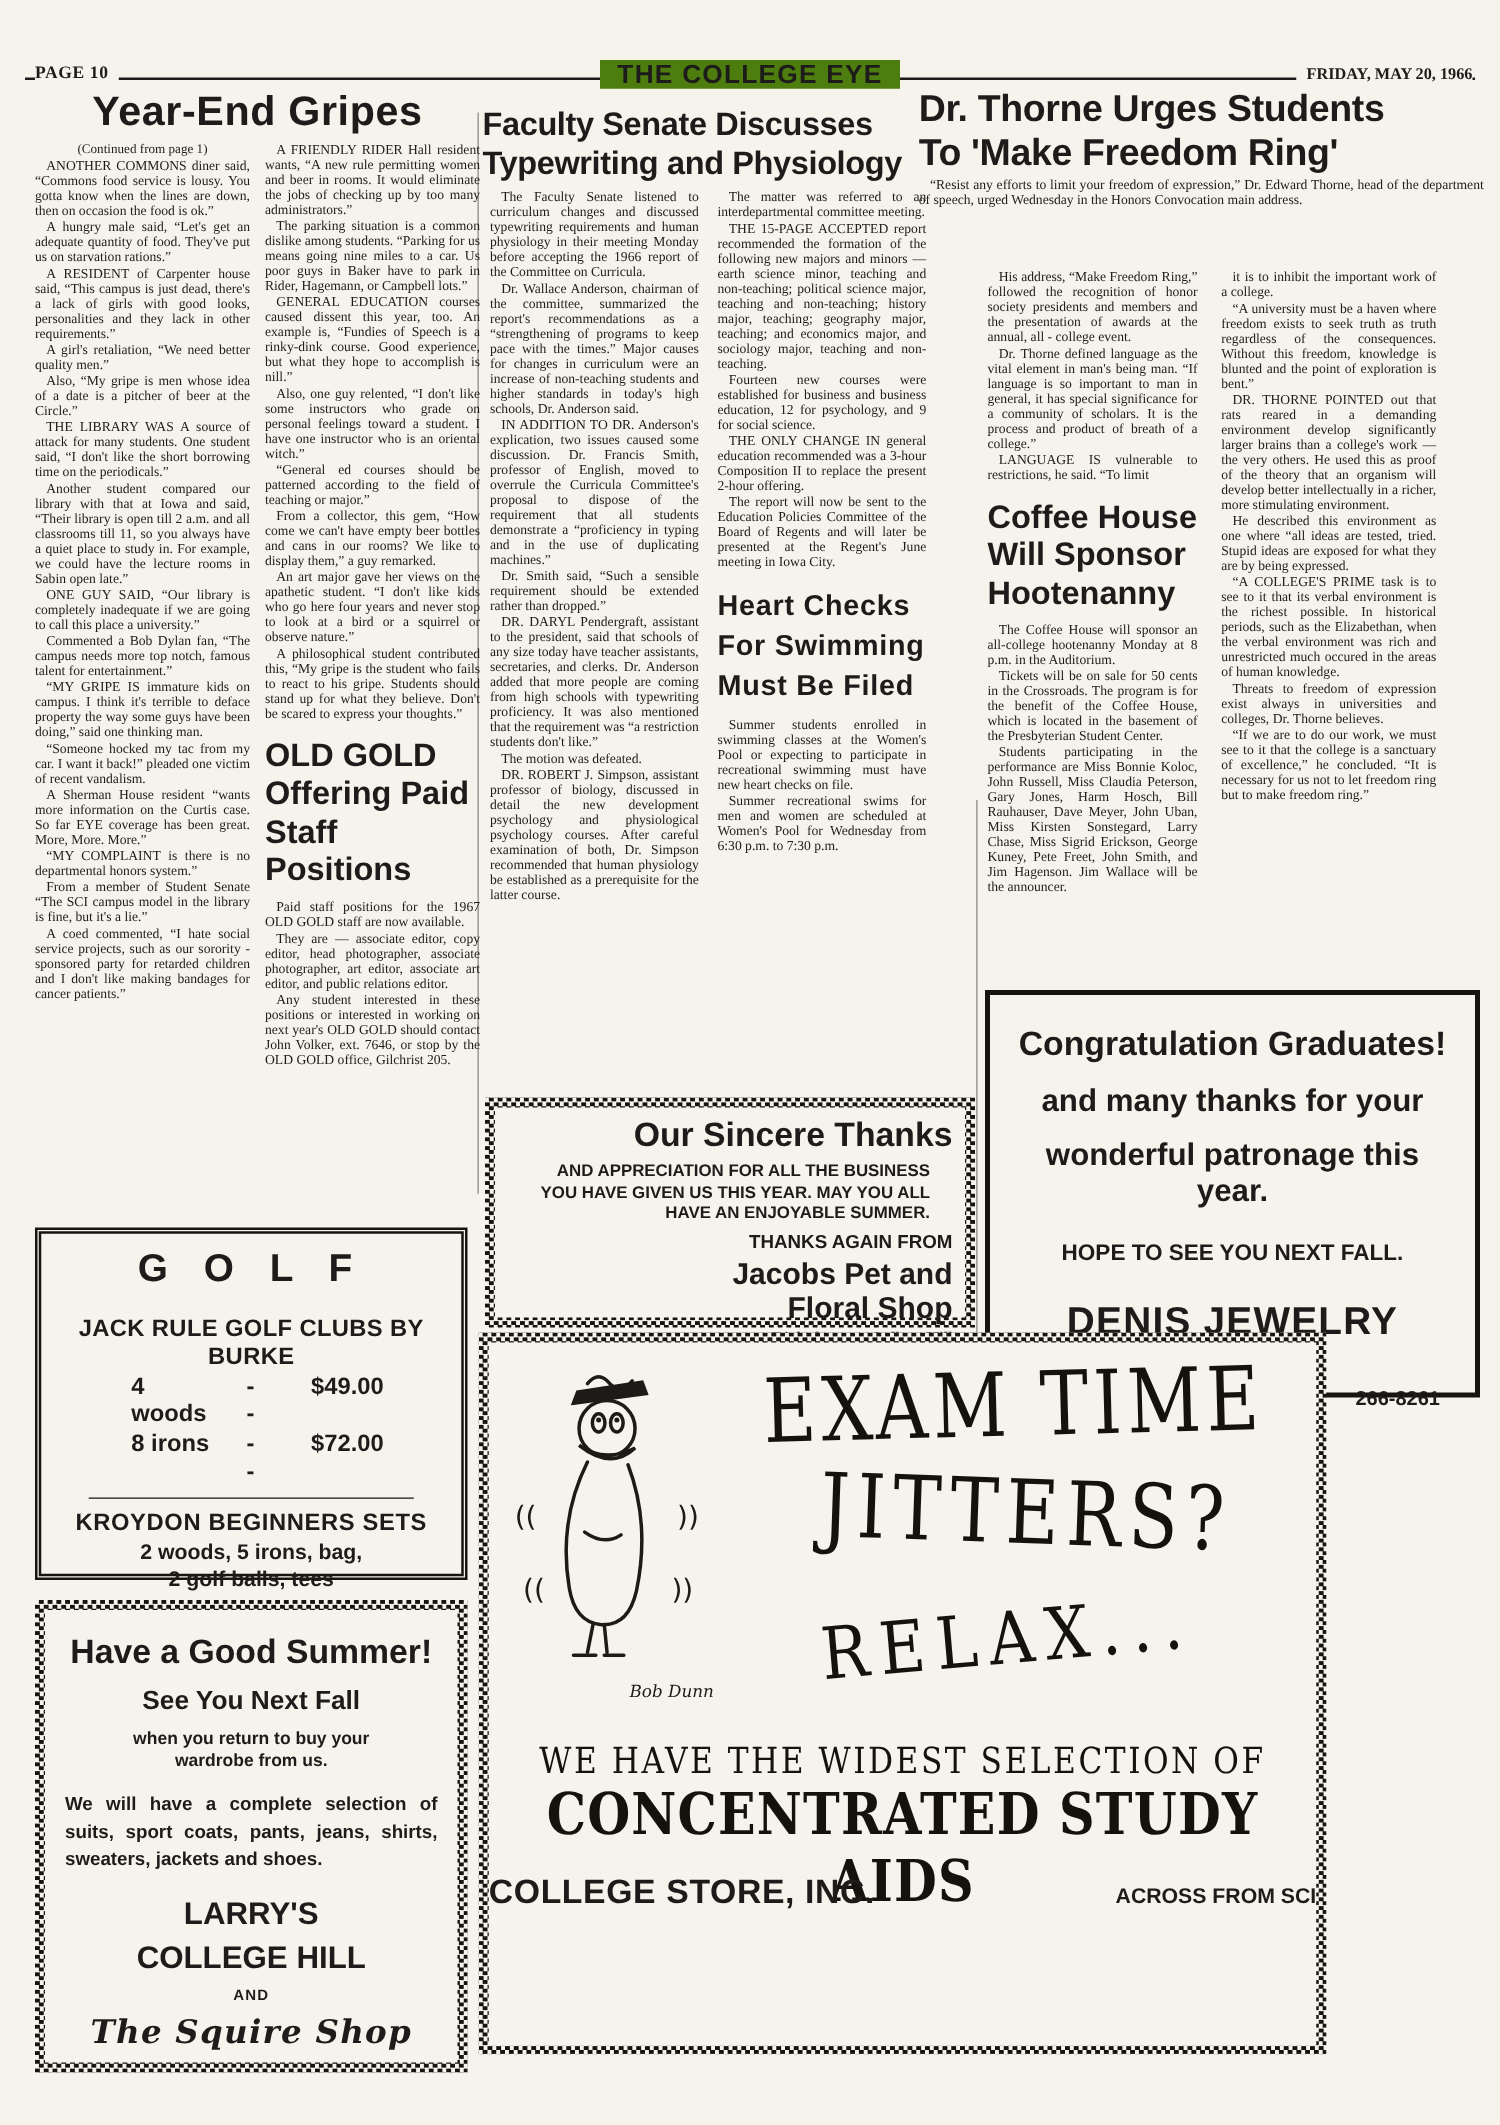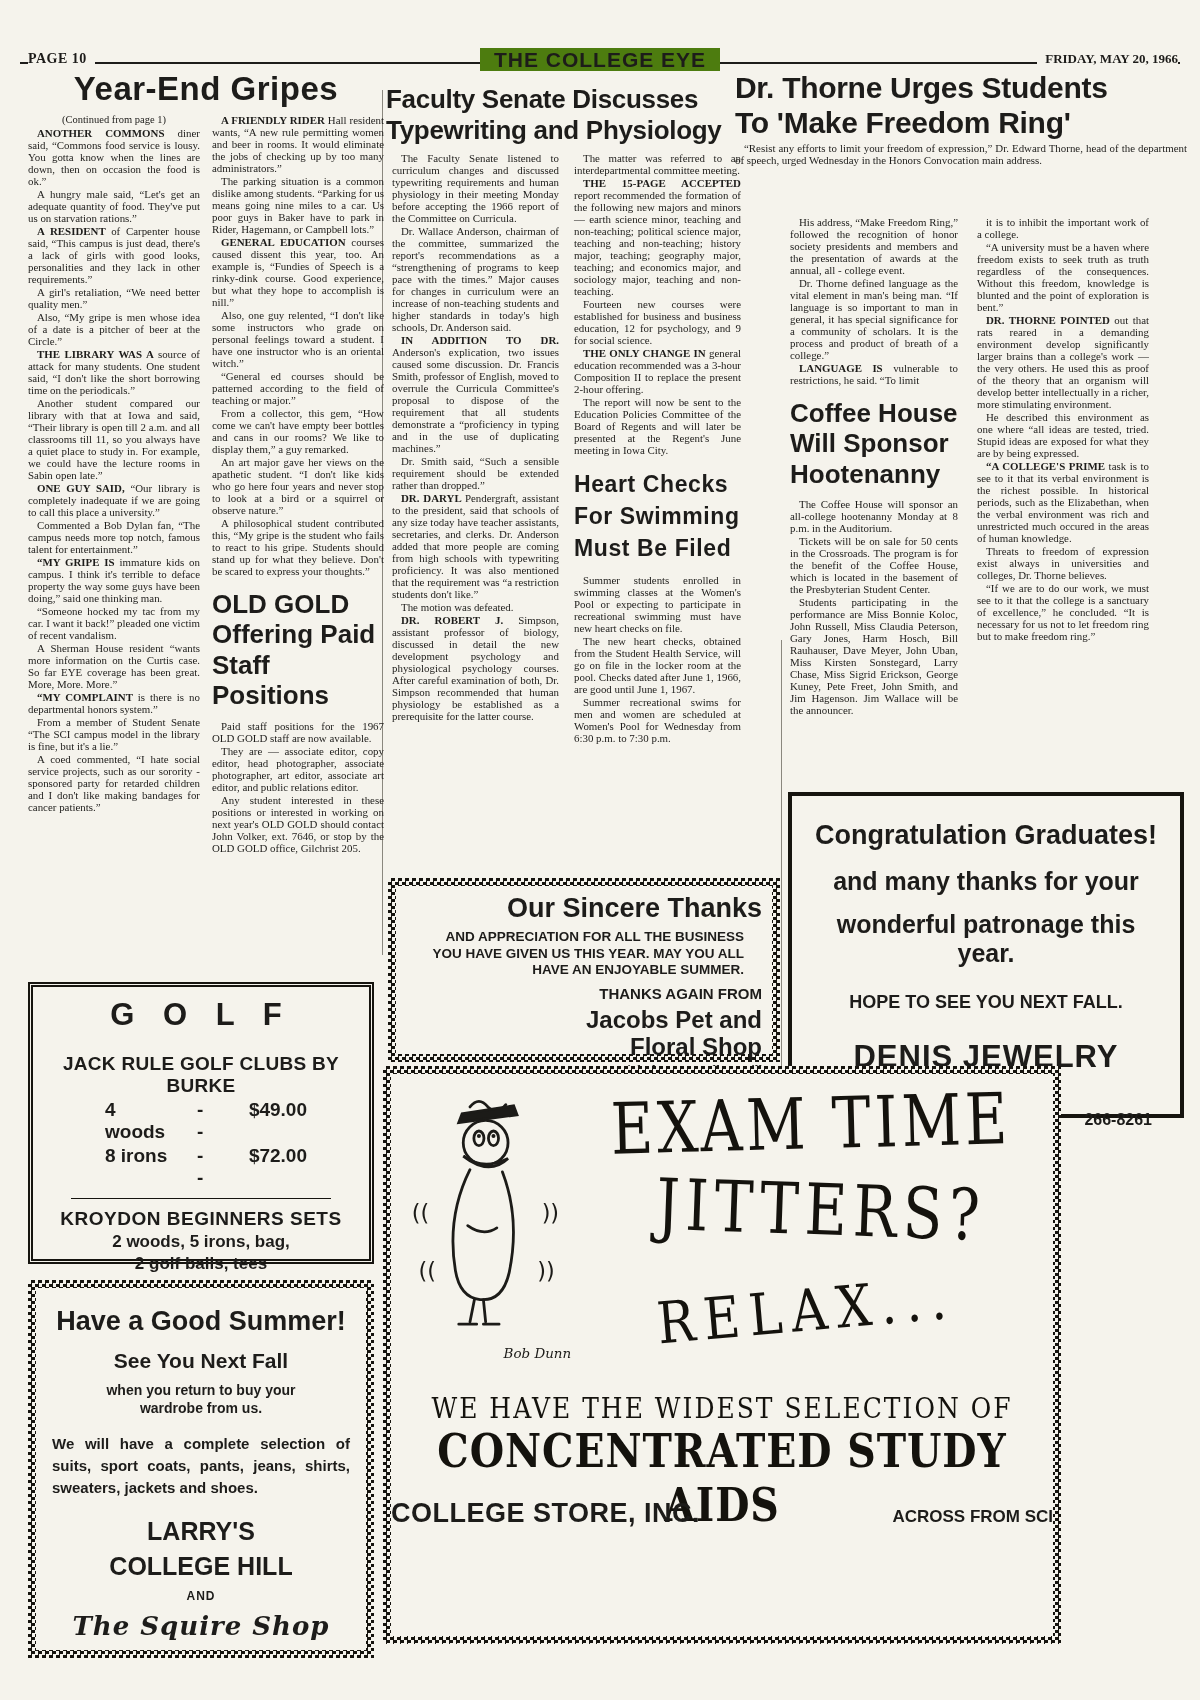--- a/index.html
+++ b/index.html
@@ -14,21 +14,21 @@
   .dateline{position:absolute;right:22px;top:51px;font:700 13px "Liberation Serif",serif;background:#f5f3ec;padding:0 0 0 8px;}
   
   .head-xl{font:700 33px/1.05 "Liberation Sans",sans-serif;letter-spacing:.5px;text-align:center;}
   .head-lg{font:700 26px/1.2 "Liberation Sans",sans-serif;letter-spacing:-.3px;}
   .head-xl2{font:700 30px/1.18 "Liberation Sans",sans-serif;letter-spacing:-.3px;}
   .head-md{font:700 26px/1.17 "Liberation Sans",sans-serif;margin:12px 0 9px;}
   .head-md .hl{display:block;}
   .heart-h{font-size:23px;line-height:1.4;letter-spacing:.6px;}
   
   .col p.para{font-size:10.9px;line-height:12px;text-align:justify;text-indent:9px;margin:0 0 1px;}
-  .col p.para .lead{font-weight:700;}
+  .col p.para .lead{font-weight:400;}
   .cont{font-size:10.5px;text-align:center;margin:0 0 2px;}
   .vrule{position:absolute;width:1px;background:#8a877e;}
   
   .golf-box{border:5px double #16140f;background:#f5f3ec;padding:8px 14px;text-align:center;
             font-family:"Liberation Sans",sans-serif;font-weight:700;}
   .golf-title{font-size:31px;letter-spacing:10px;margin-top:2px;}
   .golf-sub{font-size:19px;margin-top:20px;letter-spacing:.3px;}
   .golf-row{display:flex;justify-content:space-between;font-size:19px;padding:2px 48px 0 58px;}
   .golf-row .gname{width:110px;text-align:left;}
   .golf-row .gsep{letter-spacing:28px;}
@@ -174,21 +174,20 @@
         <p class="para"><span class="lead">THE ONLY CHANGE IN </span>general education recommended was a 3-hour Composition II to replace the present 2-hour offering.</p>
         <p class="para">The report will now be sent to the Education Policies Committee of the Board of Regents and will later be presented at the Regent's June meeting in Iowa City.</p>
       </div>
     <h2 class="head-md heart-h">
       <span class="hl">Heart Checks</span>
       <span class="hl">For Swimming</span>
       <span class="hl">Must Be Filed</span>
     </h2>
     <div>
         <p class="para">Summer students enrolled in swimming classes at the Women's Pool or expecting to participate in recreational swimming must have new heart checks on file.</p>
-        <p class="para">The new heart checks, obtained from the Student Health Service, will go on file in the locker room at the pool. Checks dated after June 1, 1966, are good until June 1, 1967.</p>
         <p class="para">Summer recreational swims for men and women are scheduled at Women's Pool for Wednesday from 6:30 p.m. to 7:30 p.m.</p>
       </div>
   </div>
 
   <div class="abs" style="left:735px;top:70px;width:456px;">
     <div class="head-xl2">Dr. Thorne Urges Students</div>
     <div class="head-xl2">To 'Make Freedom Ring'</div>
   </div>
   <div class="abs col" style="left:735px;top:142px;width:452px;">
     <div>

